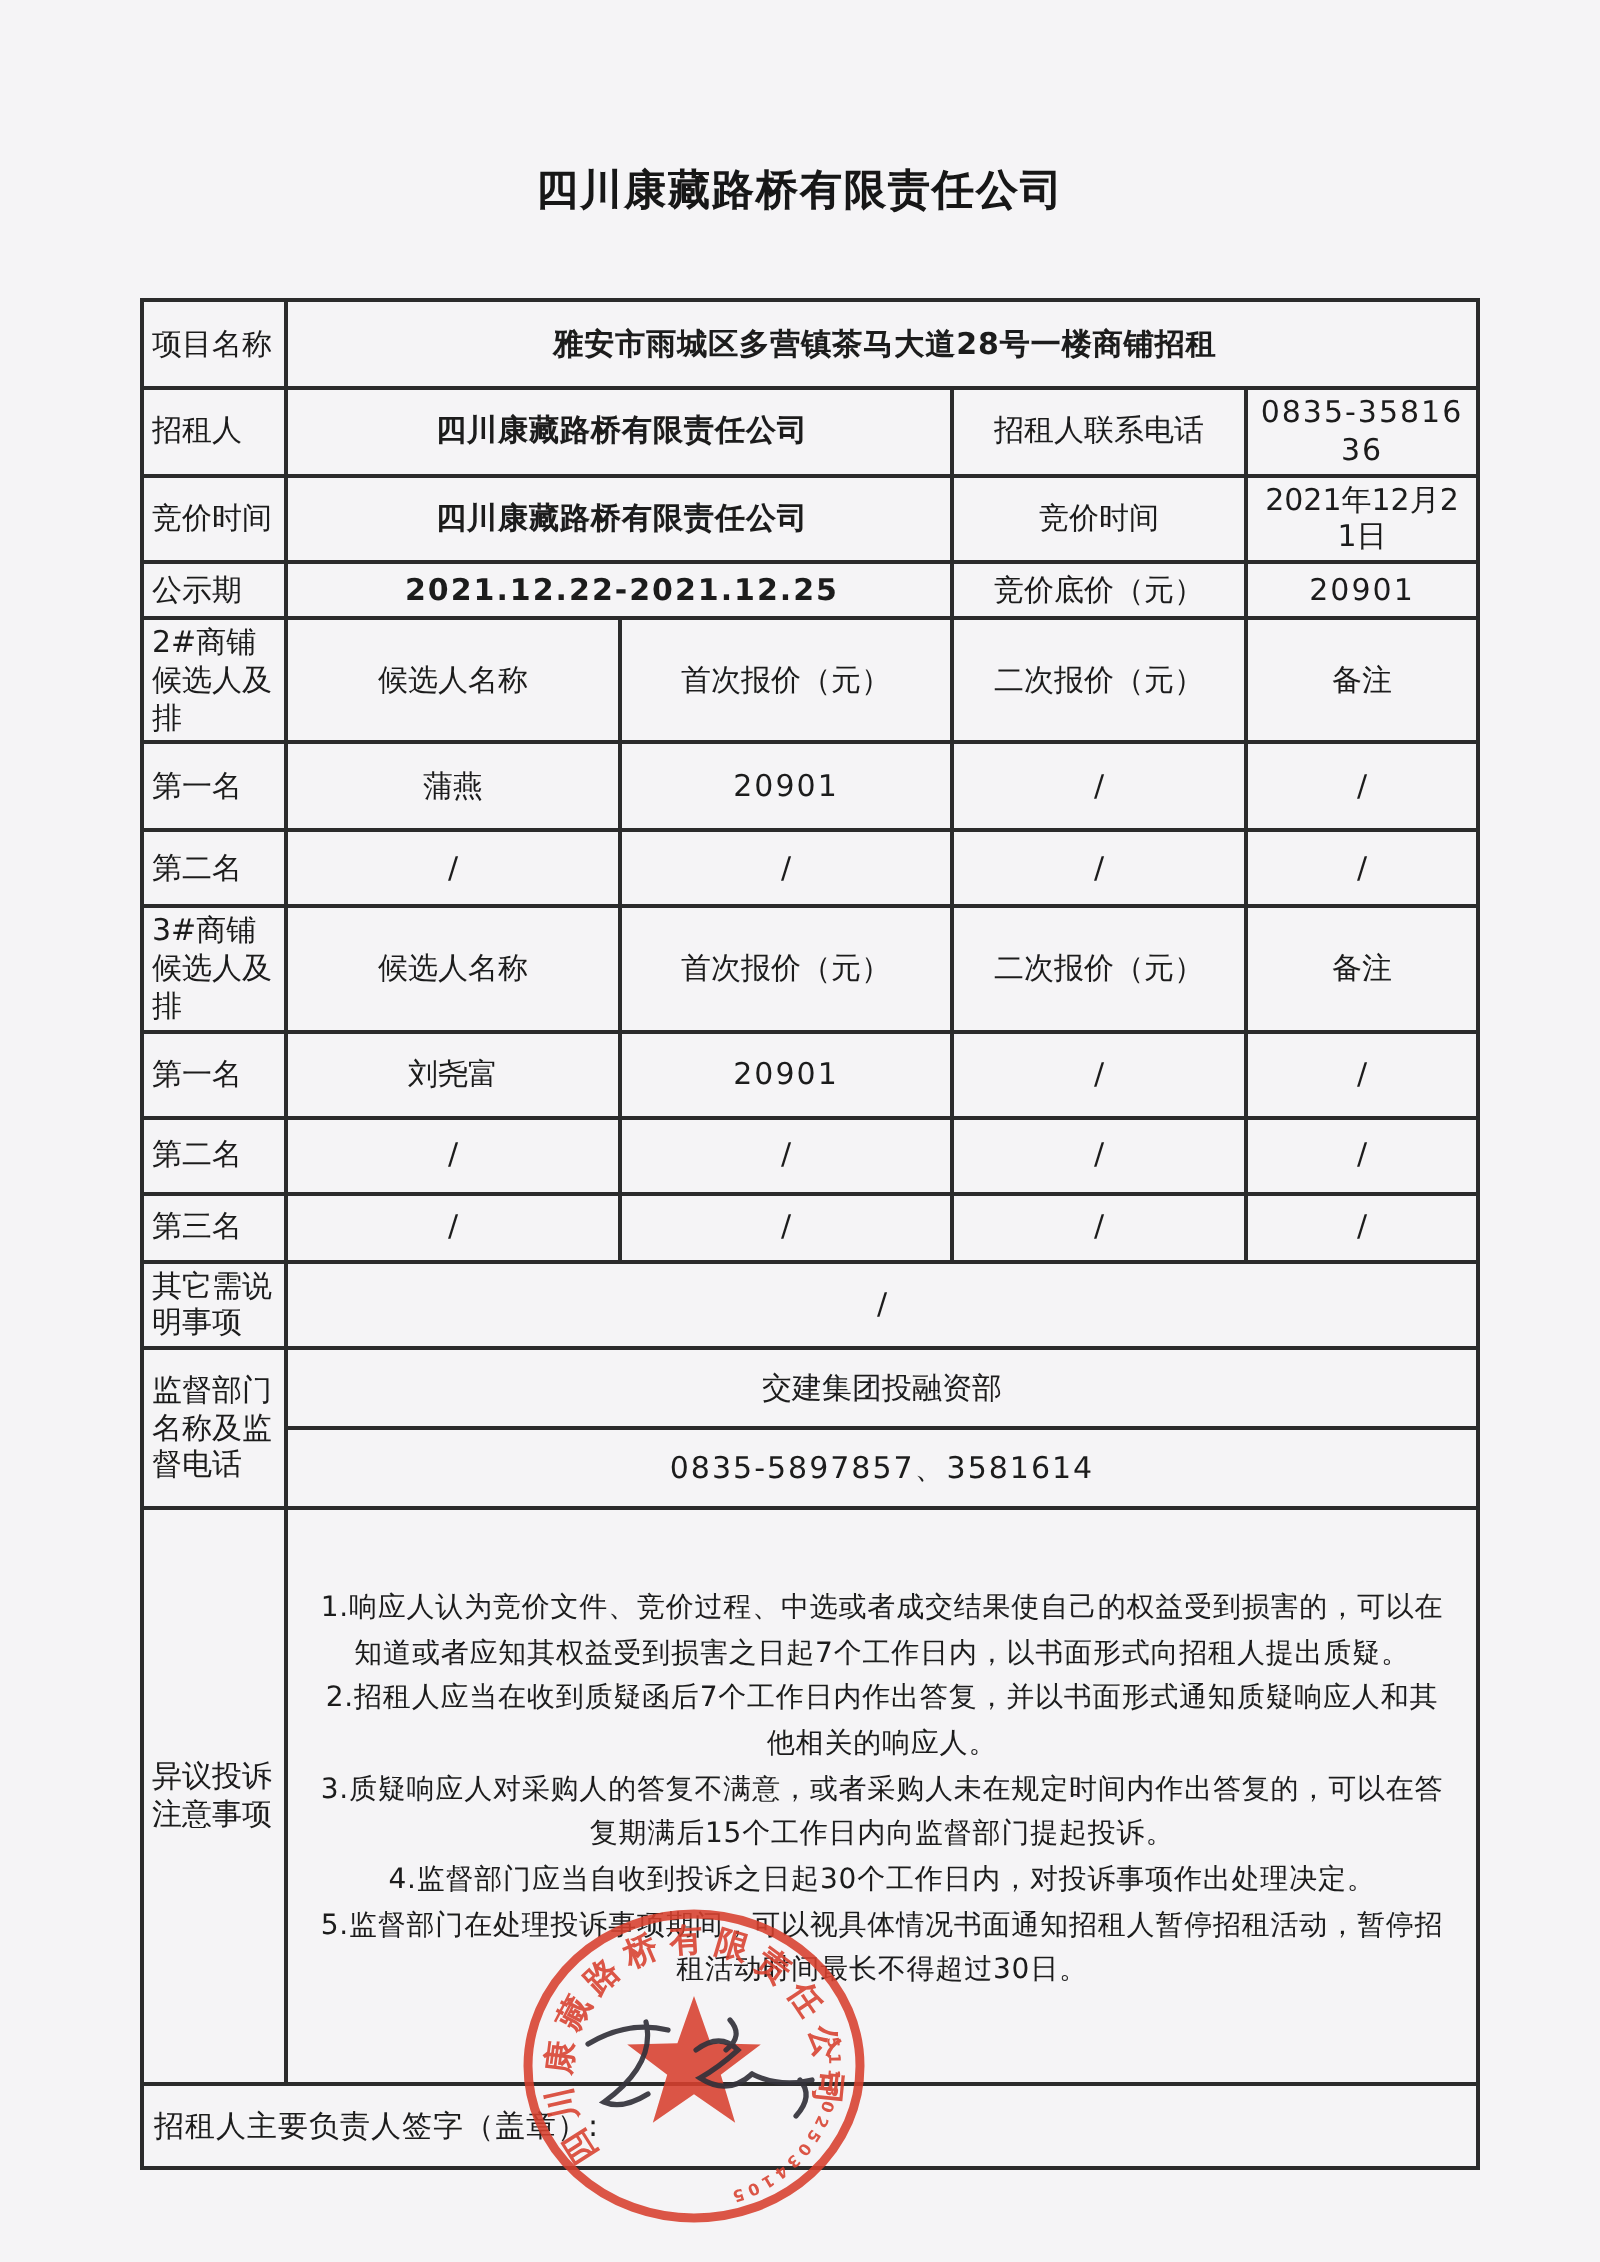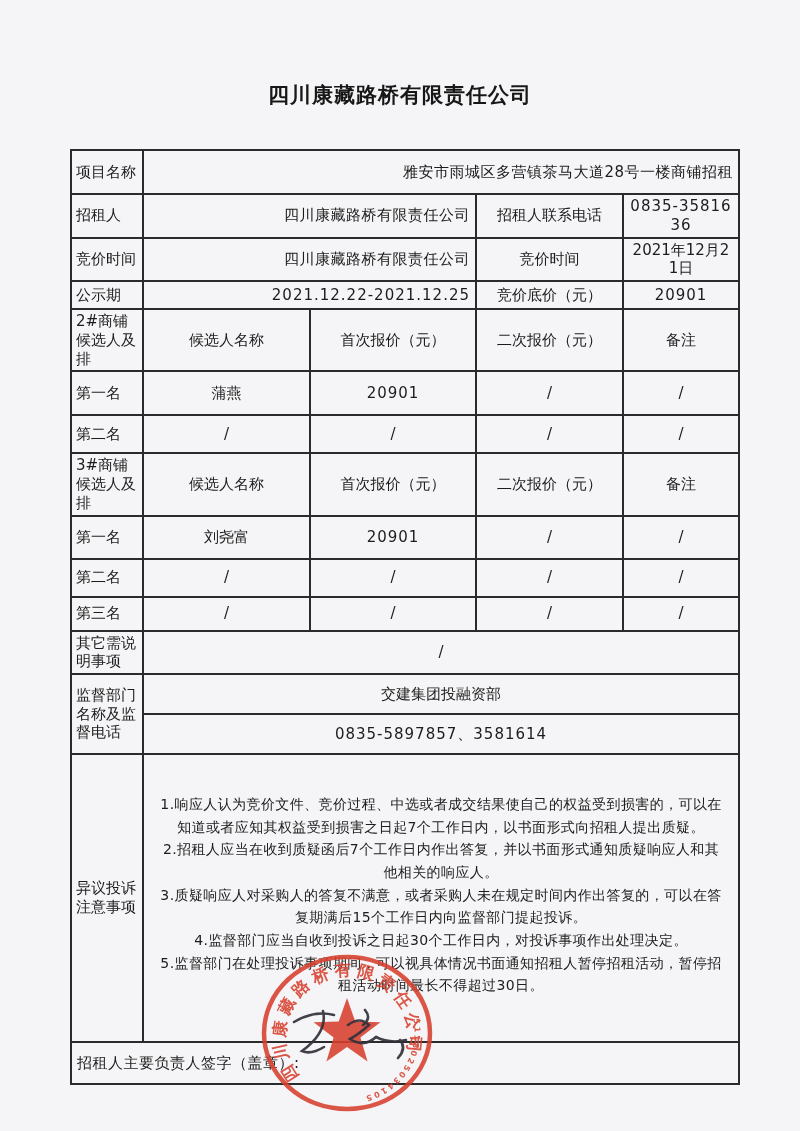--- a/index.html
+++ b/index.html
@@ -29,21 +29,21 @@
   col.c1{width:72px;}col.c2{width:167px;}col.c3{width:166px;}col.c4{width:147px;}col.c5{width:116px;}
   td{
     border:2px solid var(--border);
     font-size:15px;line-height:1.25;
     padding:2px 5px;
     text-align:center;vertical-align:middle;
     color:var(--text);
     word-break:break-all;
   }
   td.lab{text-align:left;padding-left:4px;padding-right:2px;}
-  td.val-left{text-align:right;padding-left:8px;letter-spacing:0.5px;}
+  td.val-left{text-align:center;padding-left:8px;letter-spacing:0.5px;font-weight:bold;}
   td.num{letter-spacing:1px;}
   td.longtext{
     text-align:center;vertical-align:middle;
     padding:10px 12px 16px 12px;
     font-size:14px;line-height:1.62;letter-spacing:0.4px;
   }
   td.longtext .obj-item{margin:0;}
   td.sign-row{text-align:left;padding-left:5px;font-size:15px;letter-spacing:0.5px;}
   .stamp-svg{position:absolute;left:257px;top:952px;opacity:0.88;pointer-events:none;}
   .sig-svg{position:absolute;left:280px;top:998px;pointer-events:none;}

